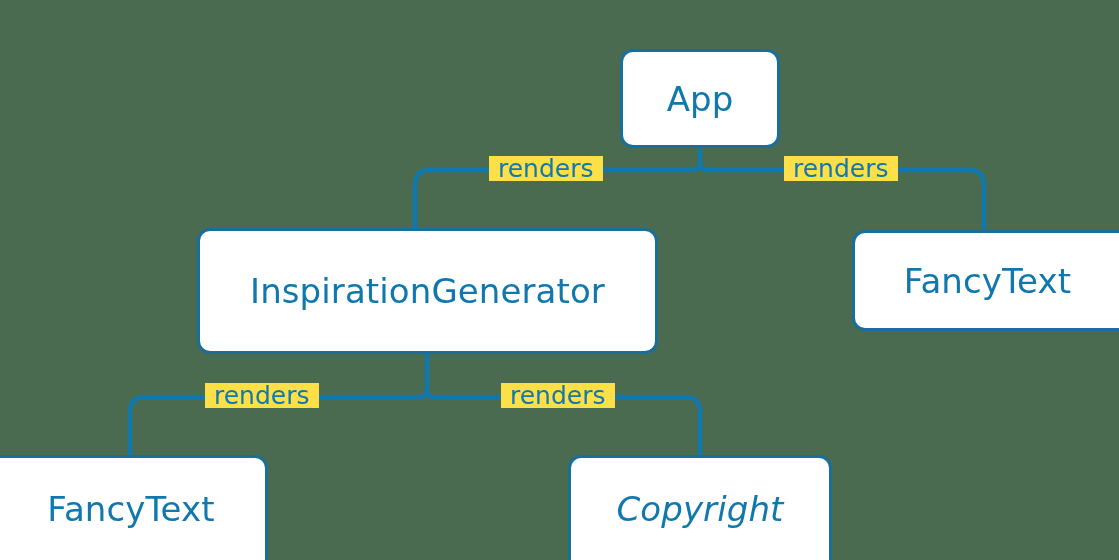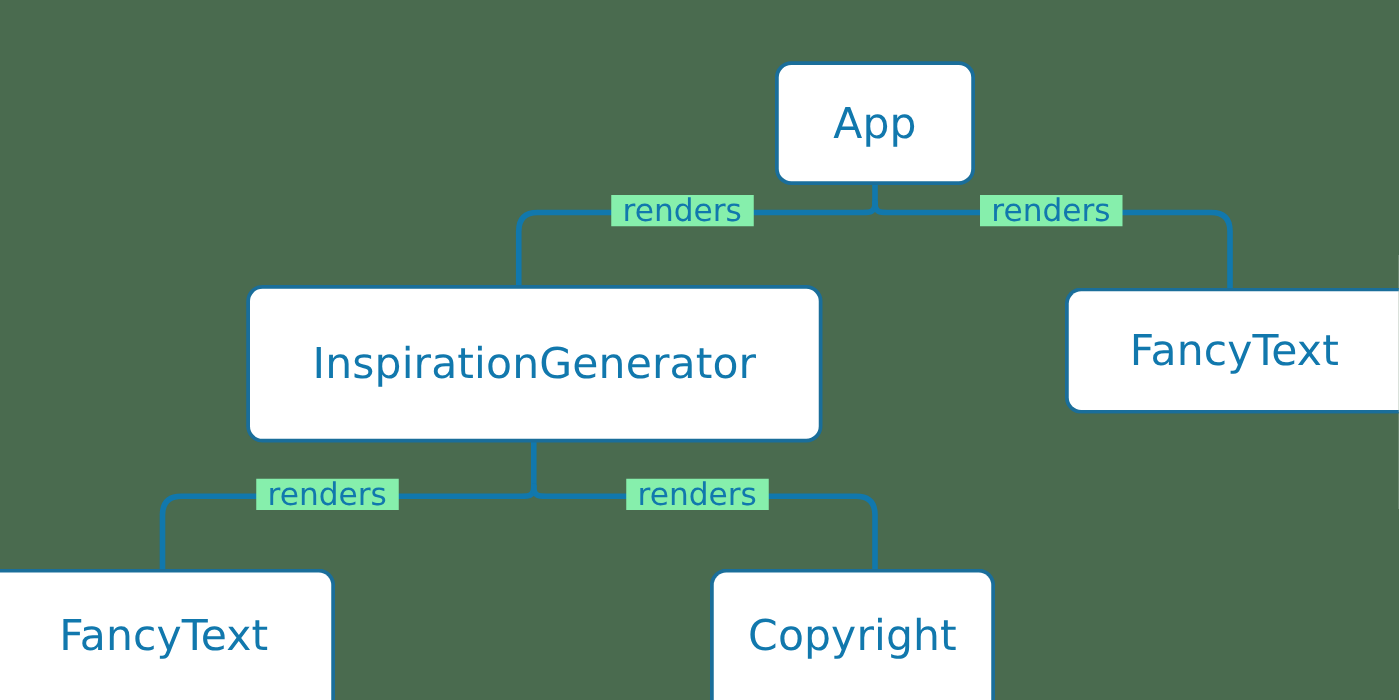--- a/index.html
+++ b/index.html
@@ -44,31 +44,31 @@
     letter-spacing: 0.1px;
     white-space: nowrap;
     font-family: "DejaVu Sans", sans-serif;
   }
   .node-app        { left: 620px; top: 2px;   width: 160px; height: 99px; margin-top: 47px; }
   .node-insp       { left: 197px; top: 228px; width: 461px; height: 126px; }
   .node-fancy-r    { left: 852px; top: 230px; width: 268px; height: 101px; }
   .node-fancy-b    { left: -3px;  top: 455px; width: 271px; height: 105px;
                      border-left: none; border-bottom: none;
                      border-radius: 0 13px 0 0; }
-  .node-copy       { left: 568px; top: 455px; width: 228px; height: 105px;
-                     border-bottom: none; border-radius: 13px 13px 0 0; }
+  .node-copy       { left: 568px; top: 455px; width: 264px; height: 105px;
+                     border-bottom: none; border-radius: 13px 13px 0 0; font-style: italic; }
   .node-fancy-r    { border-right: none; border-radius: 13px 0 0 13px; }
 
   .edge-label {
     position: absolute;
     color: #1178ad;
     font-size: 25px;
     line-height: 1;
     white-space: nowrap;
-    background: #86efac;
+    background: #fde047;
     padding: 0 9px;
     z-index: 2;
     font-family: "DejaVu Sans", sans-serif;
   }
   .lbl-r1 { left: 489px; top: 156px; }
   .lbl-r2 { left: 784px; top: 156px; }
   .lbl-r3 { left: 205px; top: 383px; }
   .lbl-r4 { left: 501px; top: 383px; }
 </style>
 </head>

